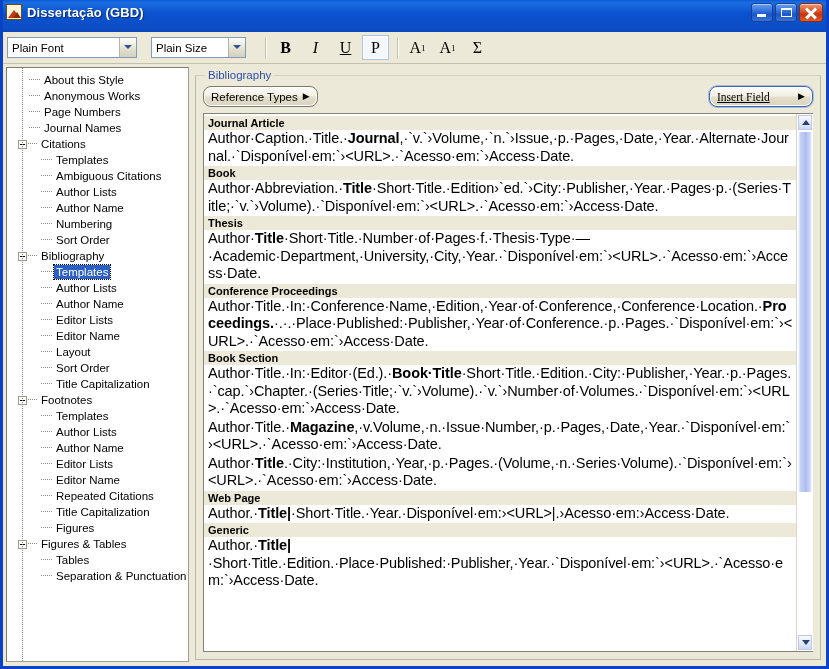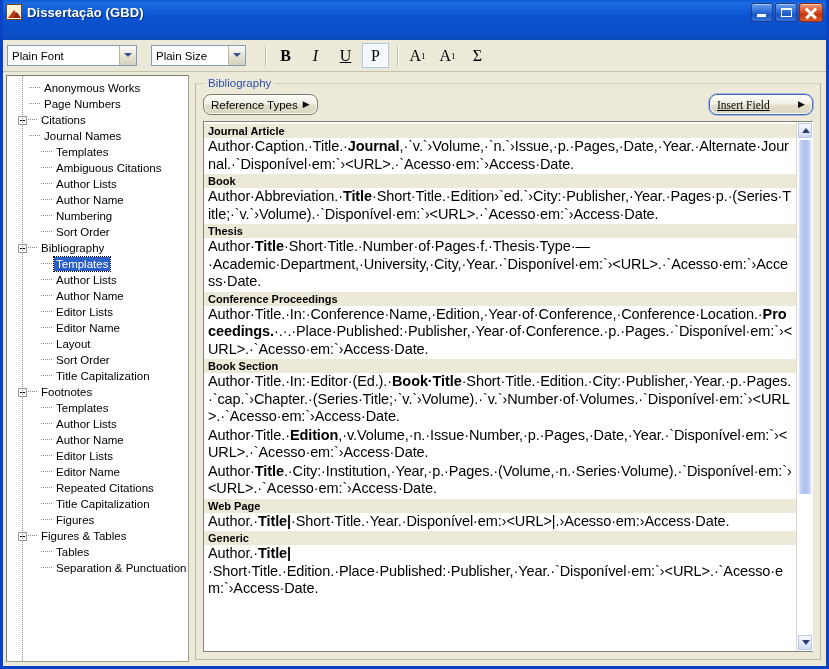--- a/index.html
+++ b/index.html
@@ -22,21 +22,21 @@
     border: 3px solid #0a42c6;
     border-top: none;
     display: flex; flex-direction: column;
   }
 
   
   .titlebar {
     height: 24px;
     background: linear-gradient(to bottom, #0a59d8 0%, #1b6de0 8%, #0b51cf 42%, #0c4ec6 88%, #0a46b8 100%);
     display: flex; align-items: center;
-    padding: 0 2px 16px 3px;
+    padding: 0 2px 8px 3px;
     flex: 0 0 auto;
     position: relative;
     justify-content: space-between;
   }
   .title-icon {
     width: 16px; height: 16px;
     margin-right: 5px;
     background: #fdf4d8;
     border: 1px solid #6b4d1c;
     box-sizing: border-box;
@@ -426,37 +426,42 @@
     </div>
     <div class="tb-btn">Σ</div>
   </div>
 
   <div class="body-area">
 
     <div class="tree-panel" id="tree" style="position: relative;">
         <div class="tnode">
           <span class="indent" style="width: 22px;"></span>
           <span class="dashlead" style="width: 11px;"></span>
+          <span class="tlabel">About this Style</span>
+        </div>
+        <div class="tnode">
+          <span class="indent" style="width: 22px;"></span>
+          <span class="dashlead" style="width: 11px;"></span>
           <span class="tlabel">Anonymous Works</span>
         </div>
         <div class="tnode">
           <span class="indent" style="width: 22px;"></span>
           <span class="dashlead" style="width: 11px;"></span>
           <span class="tlabel">Page Numbers</span>
+        </div>
+        <div class="tnode">
+          <span class="indent" style="width: 22px;"></span>
+          <span class="dashlead" style="width: 11px;"></span>
+          <span class="tlabel">Journal Names</span>
         </div>
         <div class="tnode">
           <span class="indent" style="width: 11px;"></span>
           <span class="expander"></span>
           <span class="dashlead"></span>
           <span class="tlabel">Citations</span>
-        </div>
-        <div class="tnode">
-          <span class="indent" style="width: 22px;"></span>
-          <span class="dashlead" style="width: 11px;"></span>
-          <span class="tlabel">Journal Names</span>
         </div>
         <div class="tnode">
           <span class="indent" style="width: 34px;"></span>
           <span class="dashlead" style="width: 11px;"></span>
           <span class="tlabel">Templates</span>
         </div>
         <div class="tnode">
           <span class="indent" style="width: 34px;"></span>
           <span class="dashlead" style="width: 11px;"></span>
           <span class="tlabel">Ambiguous Citations</span>
@@ -615,21 +620,21 @@
                 <div class="tpl-head first">Journal Article</div>
                 <div class="tpl-body">Author·Caption.·Title.·<b>Journal</b>,·`v.`›Volume,·`n.`›Issue,·p.·Pages,·Date,·Year.·Alternate·Journal.·`Disponível·em:`›&lt;URL&gt;.·`Acesso·em:`›Access·Date.</div>
                 <div class="tpl-head">Book</div>
                 <div class="tpl-body">Author·Abbreviation.·<b>Title</b>·Short·Title.·Edition›`ed.`›City:·Publisher,·Year.·Pages·p.·(Series·Title;·`v.`›Volume).·`Disponível·em:`›&lt;URL&gt;.·`Acesso·em:`›Access·Date.</div>
                 <div class="tpl-head">Thesis</div>
                 <div class="tpl-body">Author·<b>Title</b>·Short·Title.·Number·of·Pages·f.·Thesis·Type·—·Academic·Department,·University,·City,·Year.·`Disponível·em:`›&lt;URL&gt;.·`Acesso·em:`›Access·Date.</div>
                 <div class="tpl-head">Conference Proceedings</div>
                 <div class="tpl-body">Author·Title.·In:·Conference·Name,·Edition,·Year·of·Conference,·Conference·Location.·<b>Proceedings.</b>·.·.·Place·Published:·Publisher,·Year·of·Conference.·p.·Pages.·`Disponível·em:`›&lt;URL&gt;.·`Acesso·em:`›Access·Date.</div>
                 <div class="tpl-head">Book Section</div>
                 <div class="tpl-body">Author·Title.·In:·Editor·(Ed.).·<b>Book·Title</b>·Short·Title.·Edition.·City:·Publisher,·Year.·p.·Pages.·`cap.`›Chapter.·(Series·Title;·`v.`›Volume).·`v.`›Number·of·Volumes.·`Disponível·em:`›&lt;URL&gt;.·`Acesso·em:`›Access·Date.</div>
-                <div class="tpl-body">Author·Title.·<b>Edition</b>,·v.Volume,·n.·Issue·Number,·p.·Pages,·Date,·Year.·`Disponível·em:`›&lt;URL&gt;.·`Acesso·em:`›Access·Date.</div>
+                <div class="tpl-body">Author·Title.·<b>Magazine</b>,·v.Volume,·n.·Issue·Number,·p.·Pages,·Date,·Year.·`Disponível·em:`›&lt;URL&gt;.·`Acesso·em:`›Access·Date.</div>
                 <div class="tpl-body">Author·<b>Title</b>.·City:·Institution,·Year,·p.·Pages.·(Volume,·n.·Series·Volume).·`Disponível·em:`›&lt;URL&gt;.·`Acesso·em:`›Access·Date.</div>
                 <div class="tpl-head">Web Page</div>
                 <div class="tpl-body">Author.·<b>Title|</b>·Short·Title.·Year.·Disponível·em:›&lt;URL&gt;|.›Acesso·em:›Access·Date.</div>
                 <div class="tpl-head">Generic</div>
                 <div class="tpl-body">Author.·<b>Title|</b>·Short·Title.·Edition.·Place·Published:·Publisher,·Year.·`Disponível·em:`›&lt;URL&gt;.·`Acesso·em:`›Access·Date.</div>
               </div>
             <div class="vscroll">
               <div class="sb-btn sb-up"></div>
               <div class="sb-track">
                 <div class="sb-thumb" id="sb-thumb" style="top: 0%; height: 72%;"></div>

